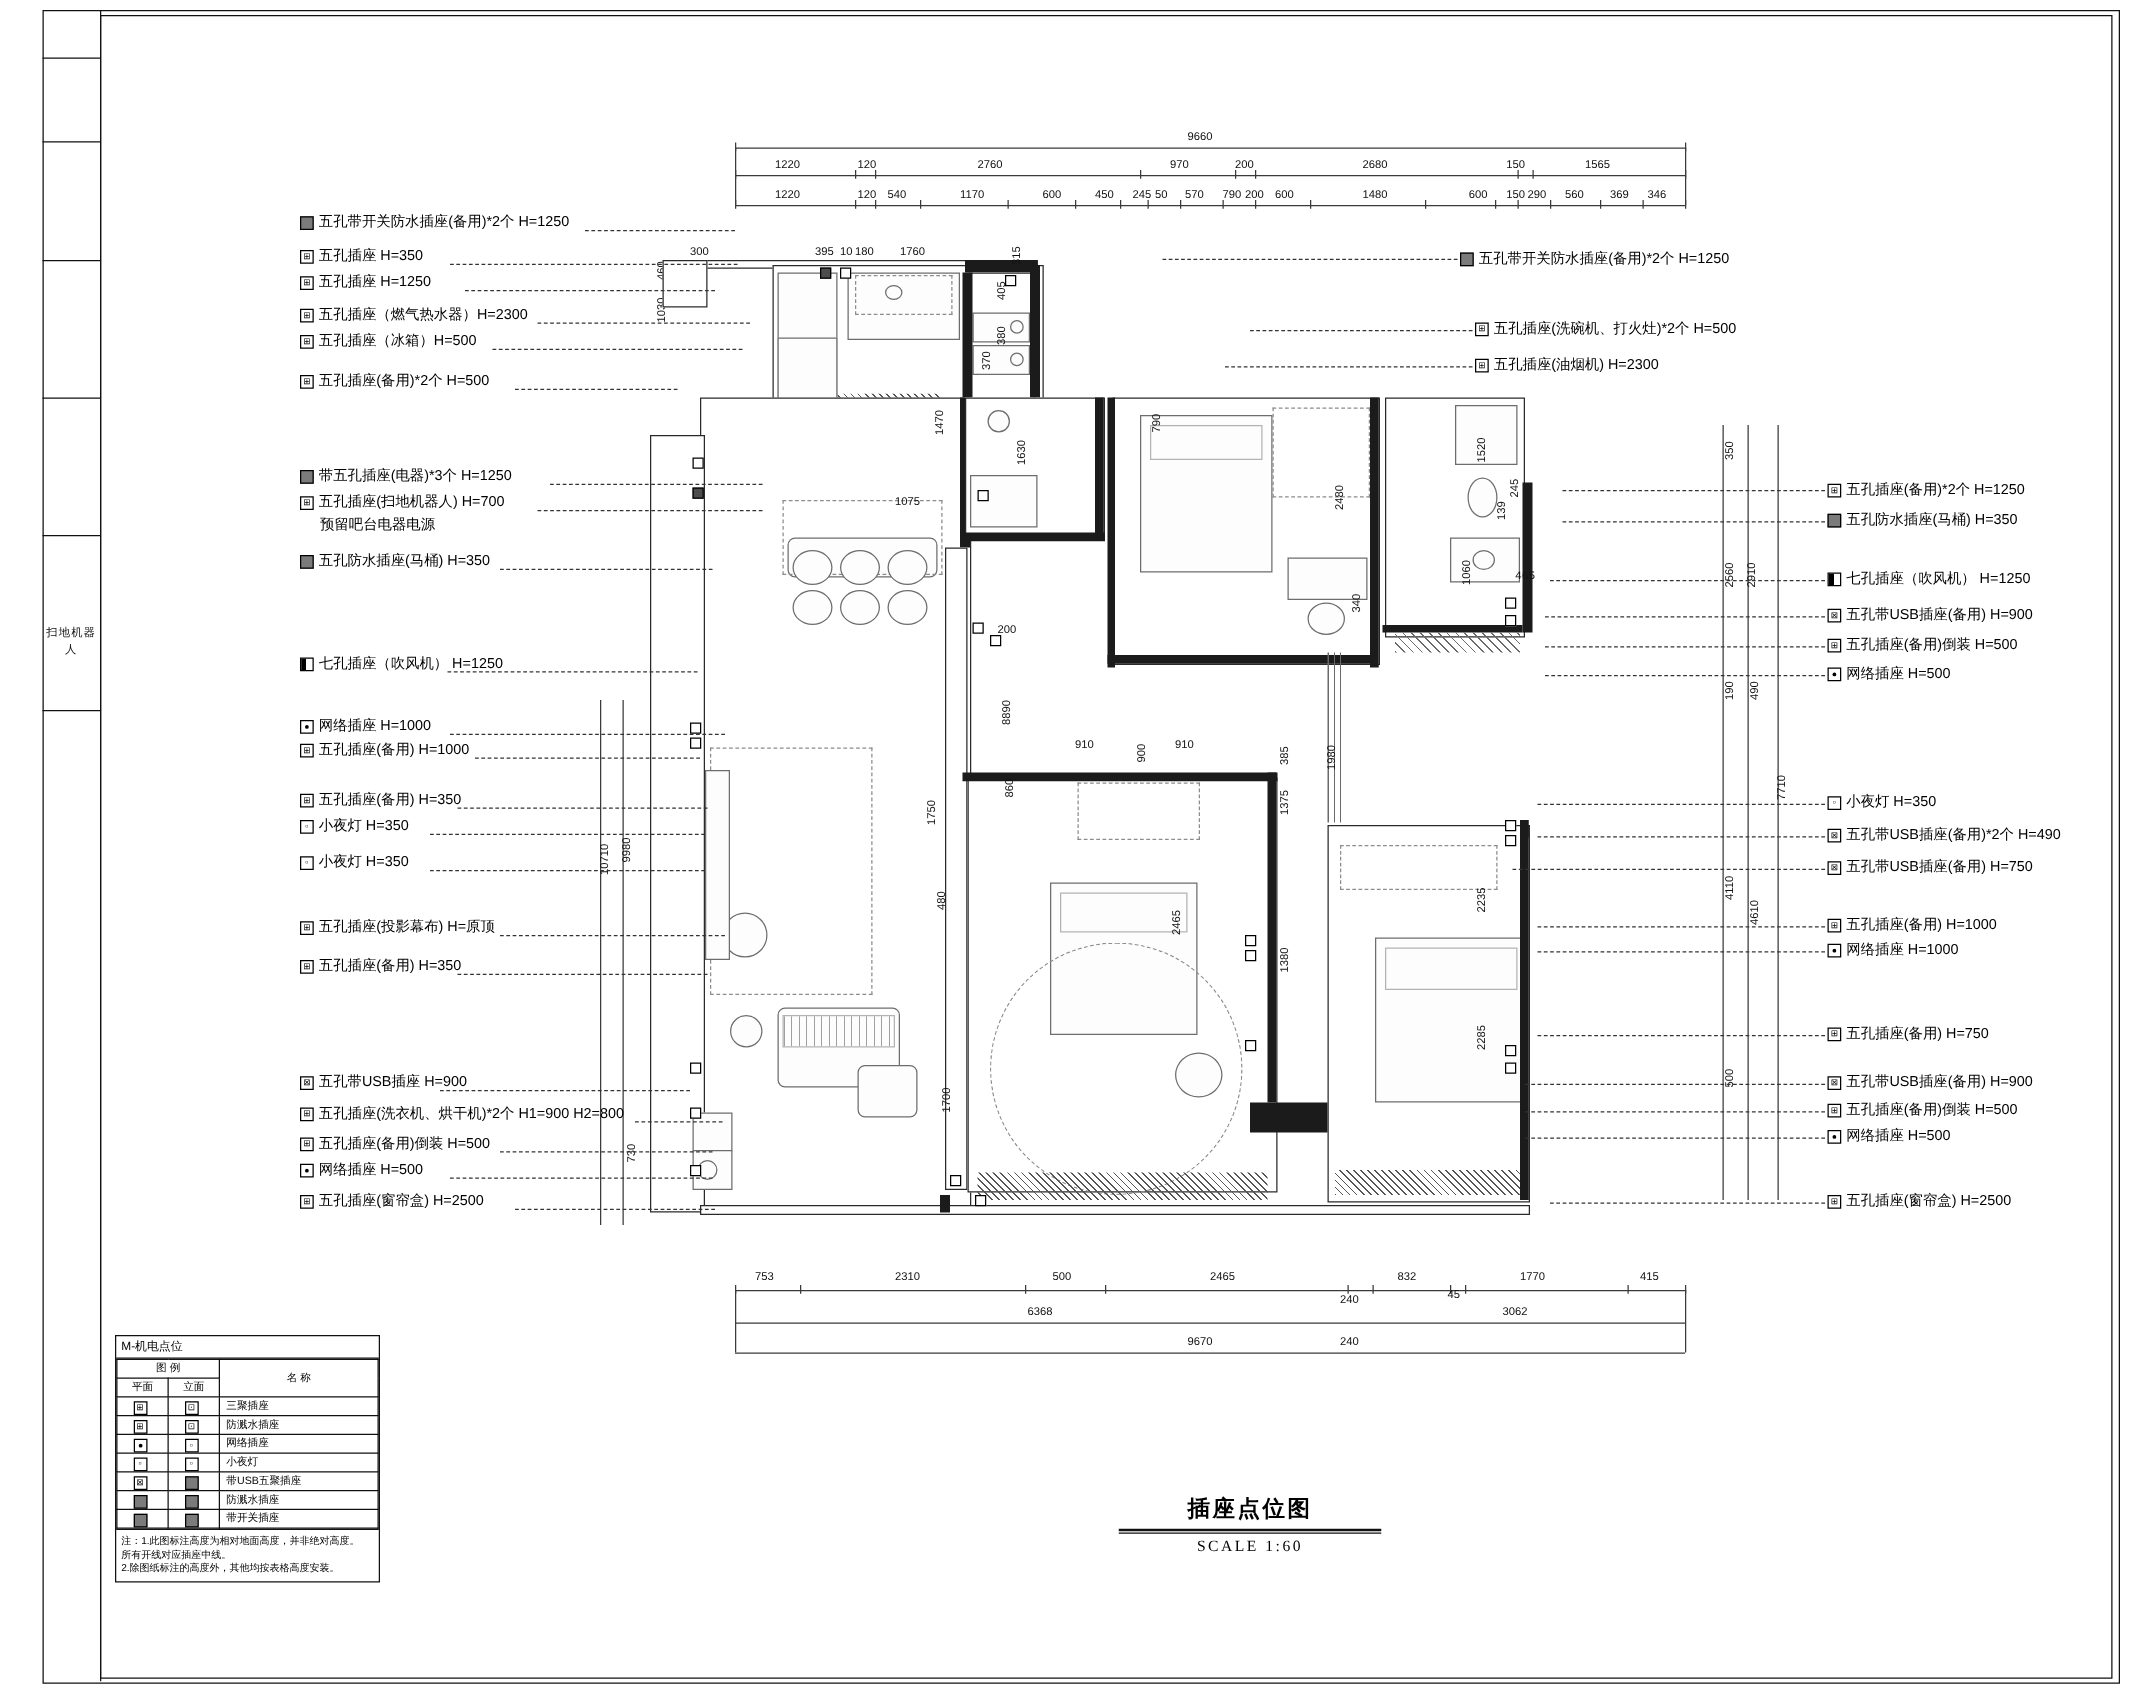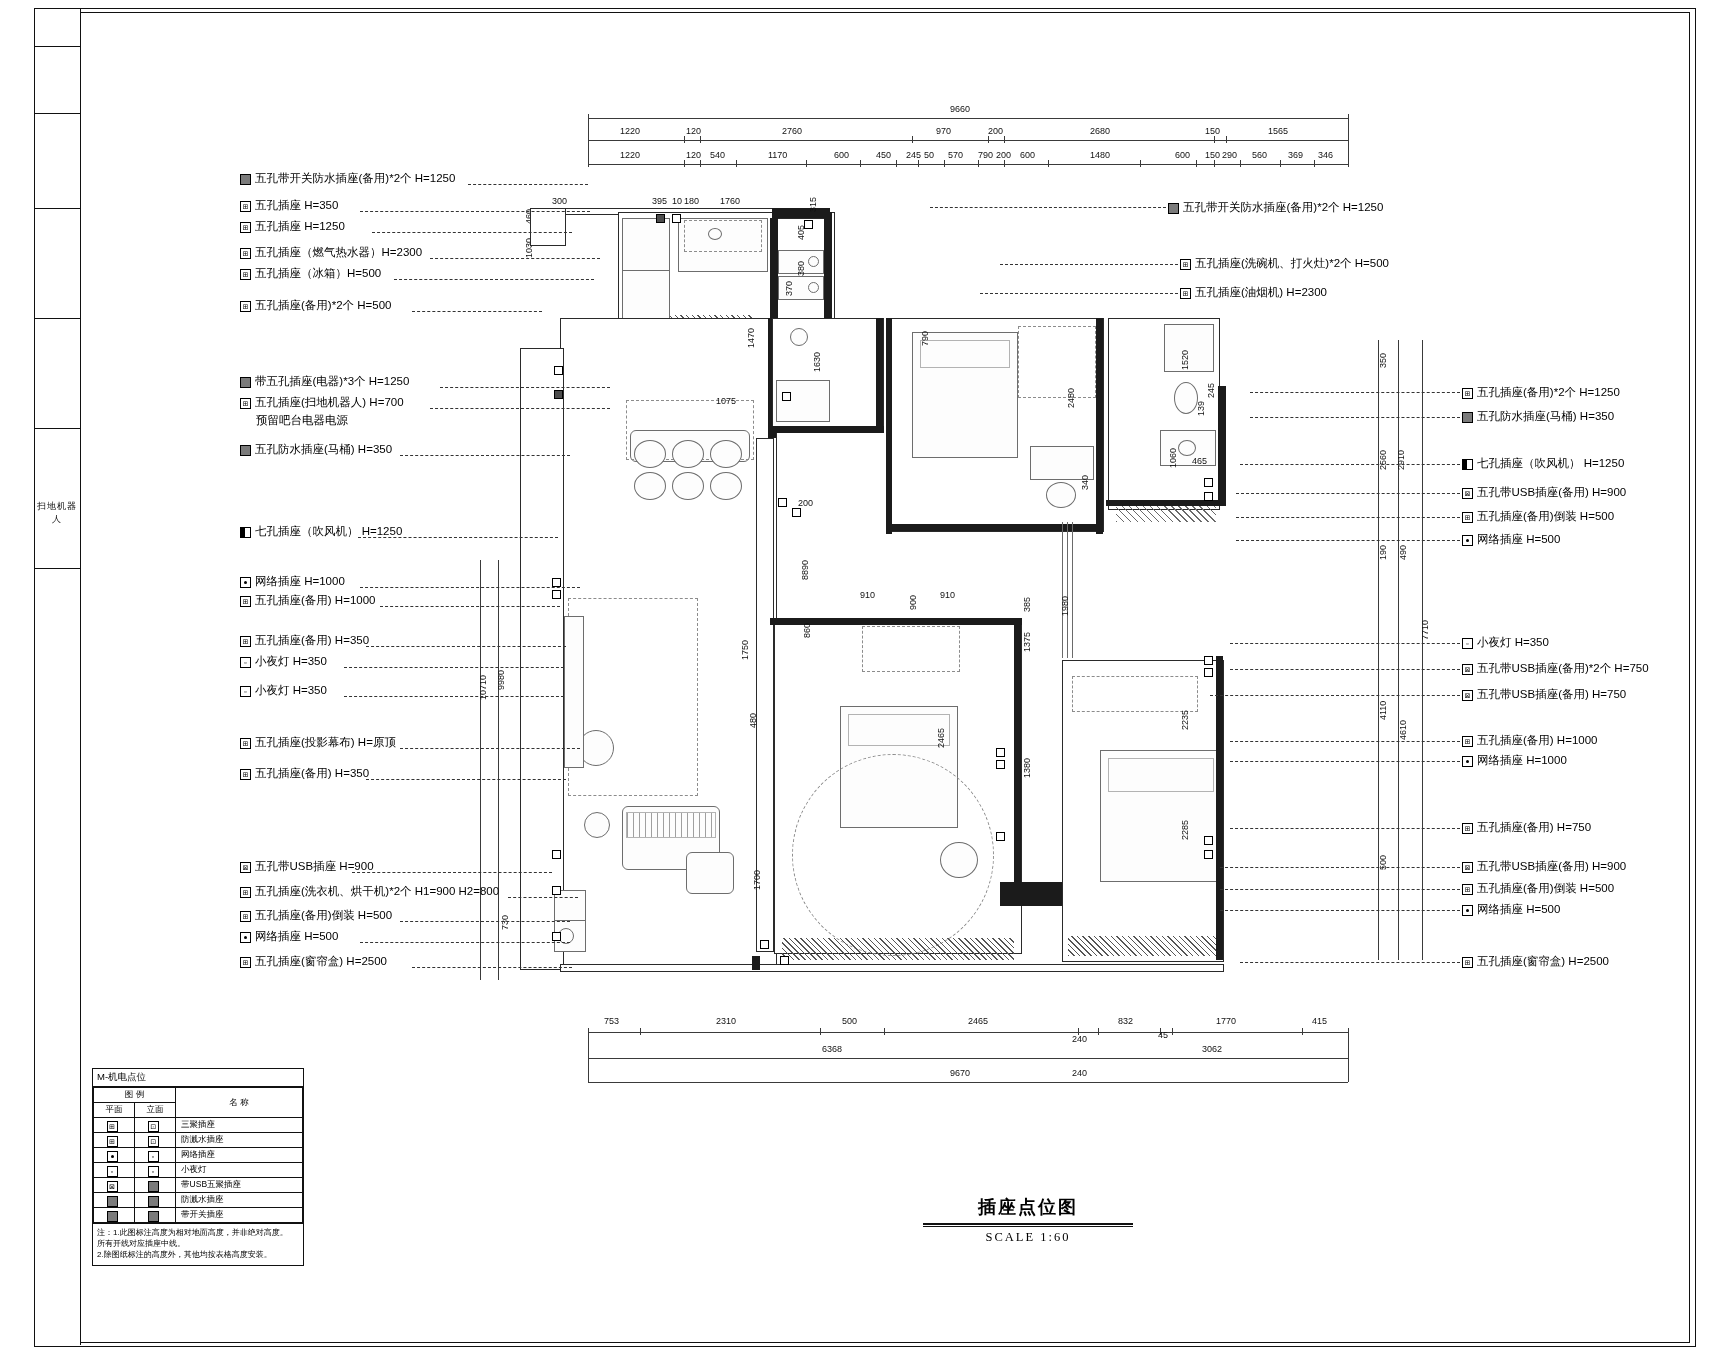--- a/index.html
+++ b/index.html
@@ -194,21 +194,21 @@
   .legend td.nm { text-align: left; padding-left: 5px; }
   .legend .note {
     border-top: 1px solid #111;
     padding: 3px 4px 5px 4px;
     font-size: 8px;
     line-height: 11px;
   }
   
   .caption {
     position: absolute;
-    left: 908px; top: 1195px;
+    left: 880px; top: 1195px;
     width: 240px;
     text-align: center;
   }
   .caption .t1 {
     font-size: 18px;
     font-weight: bold;
     letter-spacing: 2px;
     font-family: "Liberation Serif", serif;
   }
   .caption .rule1 {
@@ -517,21 +517,21 @@
     <div class="dimtxt v" style="left:236px; top:176px;">380</div>
     <div class="dimtxt v" style="left:224px; top:196px;">370</div>
     <div class="dimtxt v" style="left:186px; top:248px;">1470</div>
     <div class="dimtxt" style="left:156px; top:296px;">1075</div>
     <div class="dimtxt v" style="left:252px; top:272px;">1630</div>
     <div class="dimtxt v" style="left:360px; top:246px;">790</div>
     <div class="dimtxt v" style="left:506px; top:308px;">2480</div>
     <div class="dimtxt v" style="left:620px; top:270px;">1520</div>
     <div class="dimtxt v" style="left:646px; top:298px;">245</div>
     <div class="dimtxt v" style="left:636px; top:316px;">139</div>
-    <div class="dimtxt" style="left:632px; top:356px;">465</div>
+    <div class="dimtxt" style="left:652px; top:356px;font-family:Liberation Mono, monospace;">465</div>
     <div class="dimtxt v" style="left:608px; top:368px;">1060</div>
     <div class="dimtxt v" style="left:520px; top:390px;">340</div>
     <div class="dimtxt" style="left:238px; top:398px;">200</div>
     <div class="dimtxt" style="left:300px; top:490px;">910</div>
     <div class="dimtxt" style="left:380px; top:490px;">910</div>
     <div class="dimtxt v" style="left:462px; top:512px;">385</div>
     <div class="dimtxt v" style="left:348px; top:510px;">900</div>
     <div class="dimtxt v" style="left:462px; top:552px;">1375</div>
     <div class="dimtxt v" style="left:242px; top:538px;">860</div>
     <div class="dimtxt v" style="left:180px; top:560px;">1750</div>
@@ -607,21 +607,21 @@
     <div class="ann" style="left:1180px; top:286px;"><span class="ico">⊞</span><span>五孔插座(油烟机)  H=2300</span></div>
 
     <div class="ann" style="left:1462px; top:386px;"><span class="ico">⊞</span><span>五孔插座(备用)*2个 H=1250</span></div>
     <div class="ann" style="left:1462px; top:410px;"><span class="ico fill"></span><span>五孔防水插座(马桶) H=350</span></div>
     <div class="ann" style="left:1462px; top:457px;"><span class="ico half"></span><span>七孔插座（吹风机）     H=1250</span></div>
     <div class="ann" style="left:1462px; top:486px;"><span class="ico">⊠</span><span>五孔带USB插座(备用) H=900</span></div>
     <div class="ann" style="left:1462px; top:510px;"><span class="ico">⊞</span><span>五孔插座(备用)倒装 H=500</span></div>
     <div class="ann" style="left:1462px; top:533px;"><span class="ico dot"></span><span>网络插座  H=500</span></div>
 
     <div class="ann" style="left:1462px; top:636px;"><span class="ico">▫</span><span>小夜灯    H=350</span></div>
-    <div class="ann" style="left:1462px; top:662px;"><span class="ico">⊠</span><span>五孔带USB插座(备用)*2个 H=750</span></div>
+    <div class="ann" style="left:1462px; top:662px;"><span class="ico">⊠</span><span>五孔带USB插座(备用)*2个 H=490</span></div>
     <div class="ann" style="left:1462px; top:688px;"><span class="ico">⊠</span><span>五孔带USB插座(备用) H=750</span></div>
     <div class="ann" style="left:1462px; top:734px;"><span class="ico">⊞</span><span>五孔插座(备用) H=1000</span></div>
     <div class="ann" style="left:1462px; top:754px;"><span class="ico dot"></span><span>网络插座 H=1000</span></div>
     <div class="ann" style="left:1462px; top:821px;"><span class="ico">⊞</span><span>五孔插座(备用) H=750</span></div>
     <div class="ann" style="left:1462px; top:860px;"><span class="ico">⊠</span><span>五孔带USB插座(备用) H=900</span></div>
     <div class="ann" style="left:1462px; top:882px;"><span class="ico">⊞</span><span>五孔插座(备用)倒装 H=500</span></div>
     <div class="ann" style="left:1462px; top:903px;"><span class="ico dot"></span><span>网络插座 H=500</span></div>
     <div class="ann" style="left:1462px; top:955px;"><span class="ico">⊞</span><span>五孔插座(窗帘盒) H=2500</span></div>
   </div>
 

